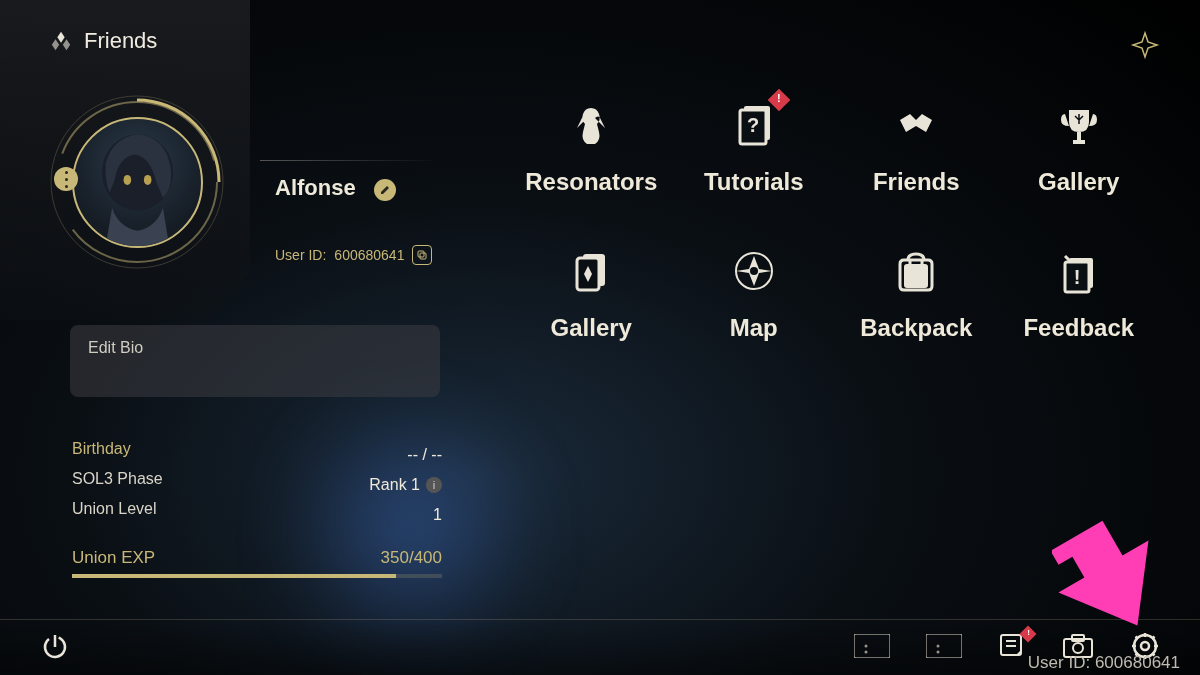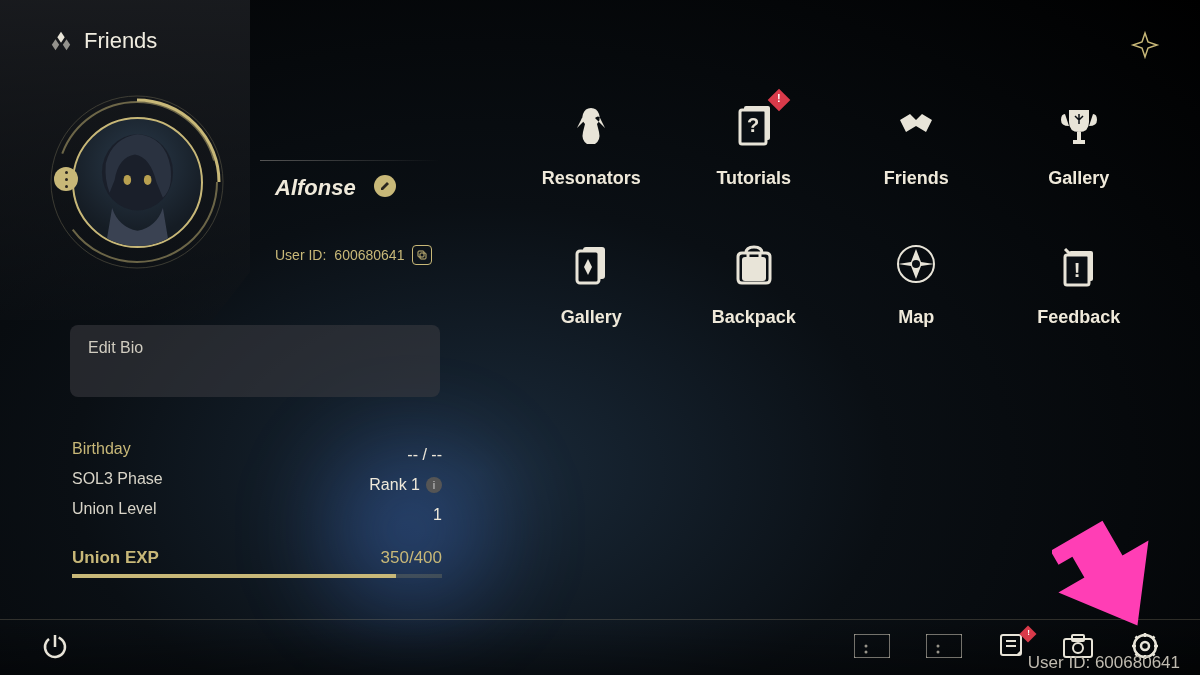--- a/index.html
+++ b/index.html
@@ -31,46 +31,46 @@
 .avatar-ring { position: absolute; inset: -10px; }
 .avatar {
   position: absolute; left: 12px; top: 12px; width: 131px; height: 131px; border-radius: 50%;
   background: radial-gradient(circle at 50% 35%, #2a3a4a 0%, #151c24 70%);
   overflow: hidden; border: 2px solid #c8b878;
 }
 .avatar svg { width: 100%; height: 100%; }
 .avatar-dots { position: absolute; left: -6px; top: 62px; width: 24px; height: 24px; border-radius: 50%; background: #c8b878; display:flex; align-items:center; justify-content:center; }
 .avatar-dots span { display:block; width:3px; height:3px; background:#2a2620; border-radius:50%; margin:1px; }
 
-.name-row { position: absolute; left: 275px; top: 175px; display: flex; align-items: flex-start; gap: 18px; font-style: italic; }
+.name-row { position: absolute; left: 275px; top: 175px; display: flex; align-items: flex-end; gap: 18px; }
 .player-name { font-size: 22px; font-weight: 600; color: #efe9da; }
 .edit-icon { width: 22px; height: 22px; border-radius: 50%; background: #c8b878; display:flex; align-items:center; justify-content:center; font-size:12px; color:#2a2620; }
 .name-line { position:absolute; left:260px; top:160px; width:180px; height:1px; background:linear-gradient(90deg, #555 0%, transparent 100%); }
 
 .uid-row { position: absolute; left: 275px; top: 245px; display: flex; align-items: center; gap: 8px; font-size: 14px; color: #c8b878; }
 .copy-btn { width: 20px; height: 20px; border:1px solid #c8b878; border-radius:4px; display:flex; align-items:center; justify-content:center; font-size:10px; cursor:pointer; }
 
 .bio-box { position: absolute; left: 70px; top: 325px; width: 370px; height: 72px; background: rgba(60,60,66,0.55); border-radius: 8px; padding: 14px 18px; cursor:pointer; }
 .bio-placeholder { font-size: 16px; color: #d0ccc0; }
 
 .stats { position: absolute; left: 72px; top: 440px; width: 370px; }
 .stat-row { display: flex; justify-content: space-between; height: 30px; font-size: 16px; }
 .stat-label { color: #c8b878; }
 .stat-value { color: #efe9da; display:flex; align-items:center; gap:6px; }
 .info-dot { width:16px; height:16px; border-radius:50%; background:#555; display:flex; align-items:center; justify-content:center; font-size:11px; color:#ccc; cursor:pointer; }
 .exp-label-row { display:flex; justify-content:space-between; margin-top:18px; }
-.exp-label { color:#c8b878; font-size:17px; font-weight:700; }
+.exp-label { color:#c8b878; font-size:17px; font-weight:400; }
 .exp-value { color:#c8b878; font-size:17px; font-weight:500; }
 .exp-bar { width: 100%; height: 4px; background: rgba(200,184,120,0.2); margin-top: 6px; position:relative; }
 .exp-fill { position:absolute; left:0; top:0; height:100%; background:#c8b878; }
 
 .menu-grid { position: absolute; left: 510px; top: 100px; width: 650px; display: grid; grid-template-columns: repeat(4, 1fr); row-gap: 50px; }
 .menu-item { display:flex; flex-direction:column; align-items:center; gap:18px; cursor:pointer; position:relative; }
 .menu-icon { width: 56px; height: 50px; display:flex; align-items:center; justify-content:center; }
-.menu-label { font-size: 18px; font-weight:600; color:#efe9da; }
+.menu-label { font-size: 24px; font-weight:600; color:#efe9da; }
 .notif-badge { position:absolute; top:-8px; right:48px; width:16px; height:16px; background:#d93a4a; transform:rotate(45deg); }
 .notif-badge::after { content:"!"; position:absolute; transform:rotate(-45deg); color:#fff; font-size:11px; font-weight:bold; left:5px; top:1px; }
 
 .bottom-bar { position:absolute; left:0; bottom:0; width:100%; height:56px; display:flex; align-items:center; justify-content:space-between; padding:0 40px; border-top:1px solid rgba(170,160,130,0.25); }
 .bottom-bar::before { content:""; position:absolute; left:0; right:0; bottom:0; top:0; background:linear-gradient(180deg, transparent, rgba(0,0,0,0.4)); }
 .power-btn { cursor:pointer; position:relative; z-index:1; }
 .right-icons { display:flex; align-items:center; gap:36px; position:relative; z-index:1; }
 .bar-icon { cursor:pointer; position:relative; }
 .badge-small { position:absolute; top:-4px; right:-8px; width:12px; height:12px; background:#d93a4a; transform:rotate(45deg); }
 .badge-small::after { content:"!"; position:absolute; transform:rotate(-45deg); color:#fff; font-size:8px; font-weight:bold; left:4px; top:0; }
@@ -222,35 +222,35 @@
           <rect x="14" y="12" width="22" height="32" rx="3" fill="#0a0f14" stroke="#e8e4d8" stroke-width="3"></rect>
           <polygon points="25,20 29,28 21,28" fill="#e8e4d8"></polygon>
           <polygon points="25,36 21,28 29,28" fill="#e8e4d8"></polygon>
         </svg>
     </span>
     <span class="menu-label">Gallery</span>
   </div>
   <div class="menu-item">
     <span class="menu-icon">
       <svg viewBox="0 0 56 50">
-          <path d="M20 14 Q20 8 28 8 Q36 8 36 14 M16 14 L40 14 Q44 14 44 18 L44 40 Q44 44 40 44 L16 44 Q12 44 12 40 L12 18 Q12 14 16 14 M22 14 L22 30 M34 14 L34 30 M18 24 L38 24" fill="none" stroke="#e8e4d8" stroke-width="3"></path>
-          <rect x="16" y="18" width="24" height="24" rx="3"></rect>
-        </svg>
-    </span>
-    <span class="menu-label">Backpack</span>
-  </div>
-  <div class="menu-item">
-    <span class="menu-icon">
-      <svg viewBox="0 0 56 50">
           <circle cx="28" cy="25" r="18" fill="none" stroke="#e8e4d8" stroke-width="2"></circle>
           <polygon points="28,10 33,23 46,25 33,27 28,40 23,27 10,25 23,23"></polygon>
           <circle cx="28" cy="25" r="4" fill="#0a0f14"></circle>
         </svg>
     </span>
     <span class="menu-label">Map</span>
+  </div>
+  <div class="menu-item">
+    <span class="menu-icon">
+      <svg viewBox="0 0 56 50">
+          <path d="M20 14 Q20 8 28 8 Q36 8 36 14 M16 14 L40 14 Q44 14 44 18 L44 40 Q44 44 40 44 L16 44 Q12 44 12 40 L12 18 Q12 14 16 14 M22 14 L22 30 M34 14 L34 30 M18 24 L38 24" fill="none" stroke="#e8e4d8" stroke-width="3"></path>
+          <rect x="16" y="18" width="24" height="24" rx="3"></rect>
+        </svg>
+    </span>
+    <span class="menu-label">Backpack</span>
   </div>
   <div class="menu-item">
     <span class="menu-icon">
       <svg viewBox="0 0 56 50">
           <rect x="18" y="12" width="24" height="30" rx="2" fill="#e8e4d8"></rect>
           <rect x="14" y="16" width="24" height="30" rx="2" fill="#0a0f14" stroke="#e8e4d8" stroke-width="3"></rect>
           <text x="26" y="38" font-size="20" fill="#e8e4d8" text-anchor="middle" font-weight="bold">!</text>
           <path d="M14 10 L20 16" stroke="#e8e4d8" stroke-width="3"></path>
         </svg>
     </span>

